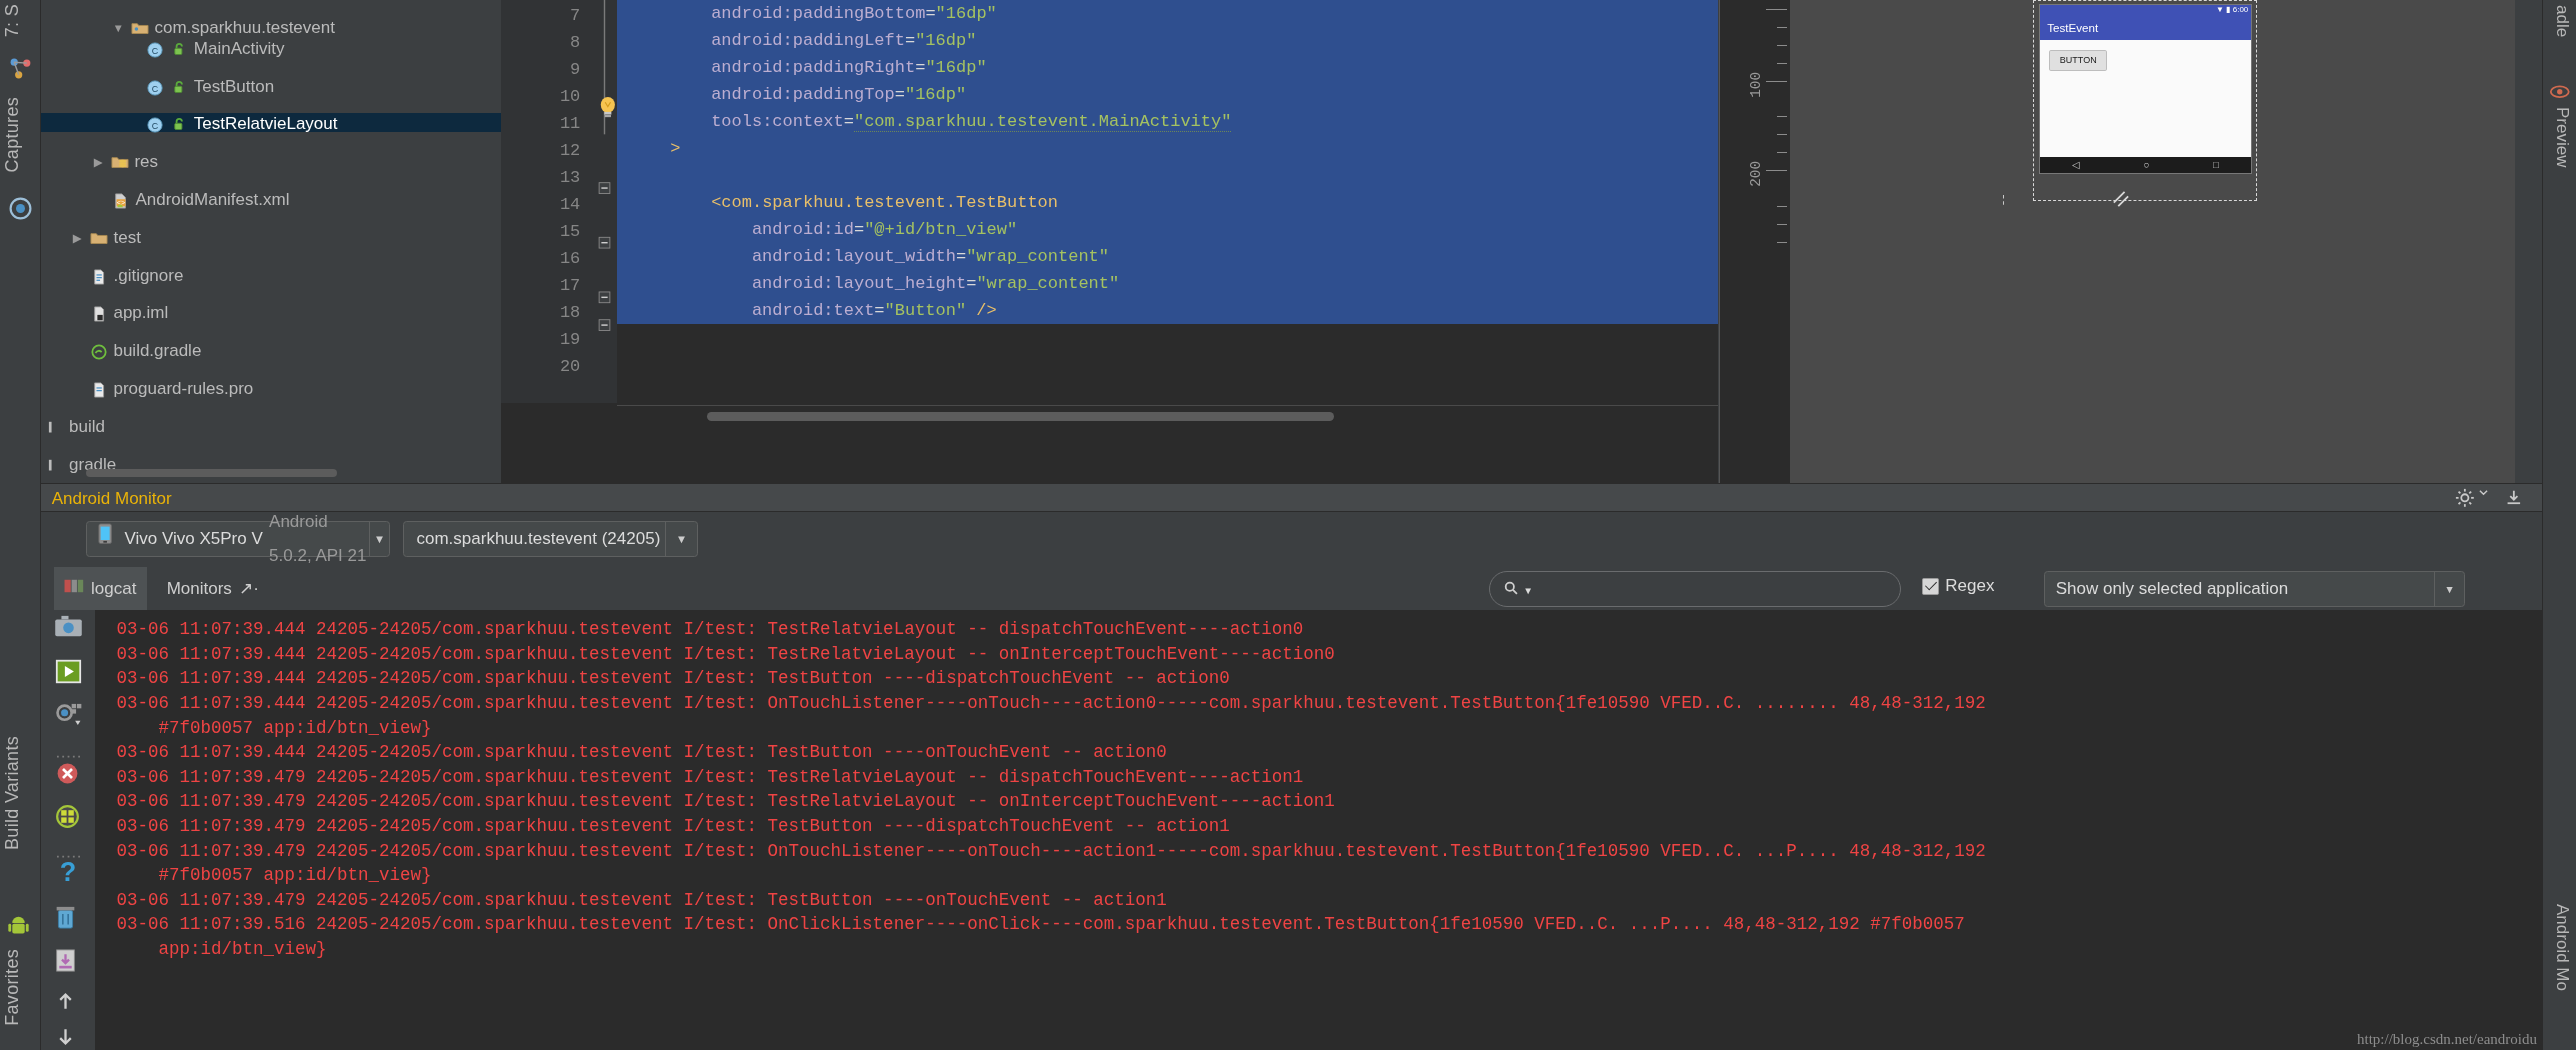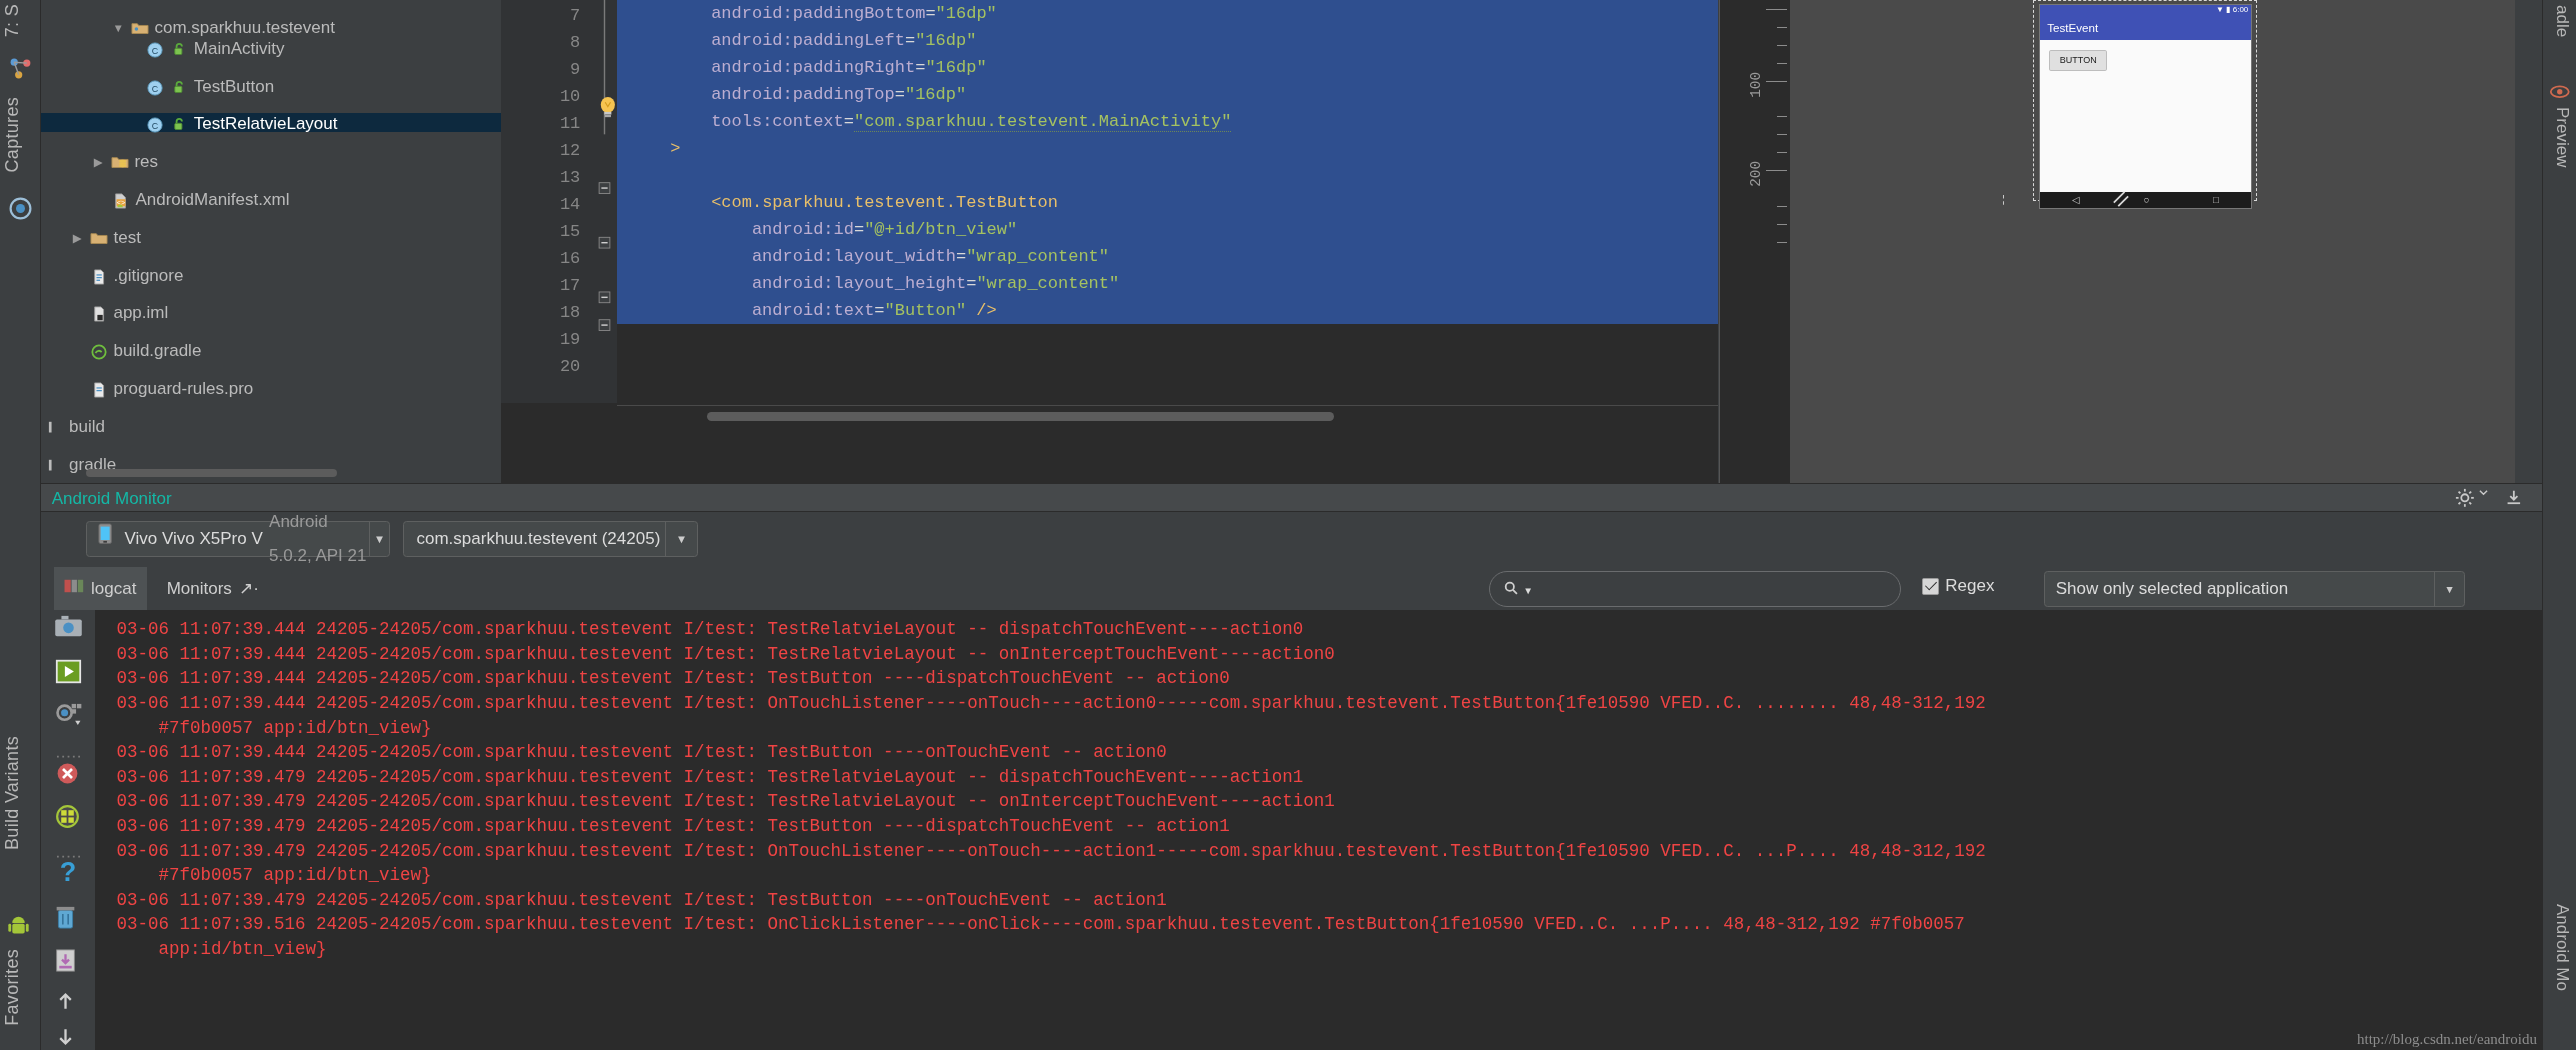--- a/index.html
+++ b/index.html
@@ -116,21 +116,21 @@
 
   .preview-pane {
     position:absolute; left:1790px; top:0; width:725px; height:483px;
     background:#4a4a4a;
   }
   .phone-dash {
     position:absolute; left:243px; top:0px; width:224px; height:201px;
     border:1.8px dashed #d9d9d9;
   }
   .phone {
-    position:absolute; left:249px; top:3.6px; width:213px; height:205px;
+    position:absolute; left:249px; top:3.6px; width:213px; height:170px;
     background:#fafafa; border:0.9px solid #777;
   }
   .phone-status {
     position:absolute; left:0; top:0; width:100%; height:10.7px;
     background:#3f51b5; color:#ffffff; font-size:8px;
     text-align:right; padding-right:2.7px; line-height:10.7px;
   }
   .phone-appbar {
     position:absolute; left:0; top:10.7px; width:100%; height:25px;
     background:#3f51b5; color:#ffffff; font-size:11.6px;
@@ -161,21 +161,21 @@
 
   
   .monitor {
     position:absolute; left:41px; top:483px; width:2501px; height:567px;
     background:#3c3f41;
   }
   .monitor-title {
     position:absolute; left:0; top:0; width:100%; height:29px;
     background:#46494b; border-top:0.9px solid #2b2b2b;
     border-bottom:0.9px solid #2b2b2b;
-    color:#14b8a6; font-size:17px; line-height:29px; padding-left:10.7px;
+    color:#eab308; font-size:17px; line-height:29px; padding-left:10.7px;
   }
   .mon-gear { position:absolute; right:54px; top:5.4px; }
   .mon-hide { position:absolute; right:18px; top:5.4px; }
 
   .dev-bar { position:absolute; left:0; top:29px; width:100%; height:54px; }
   .combo {
     position:absolute; top:9px; height:36px;
     background:#45494a; border:0.9px solid #5e6060; border-radius:3.6px;
     color:#dcdcdc; font-size:17px; line-height:34px;
     display:flex; align-items:center;

